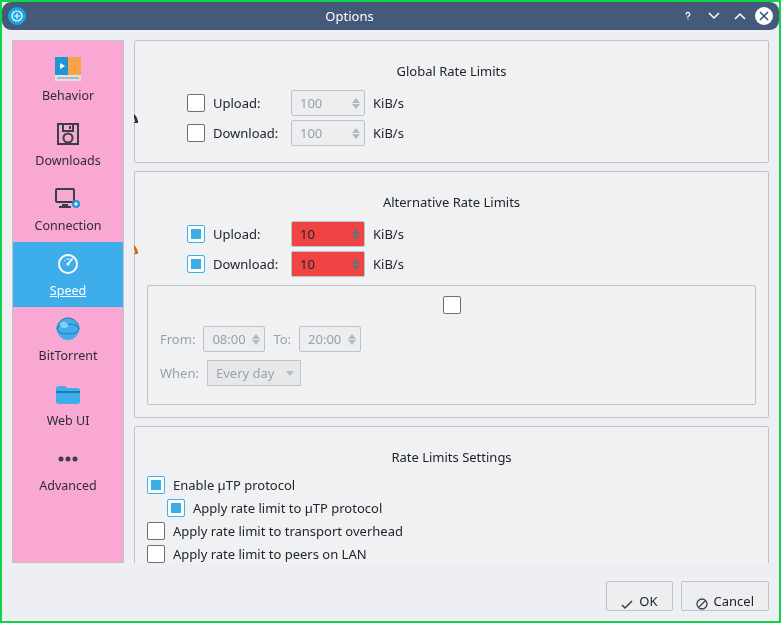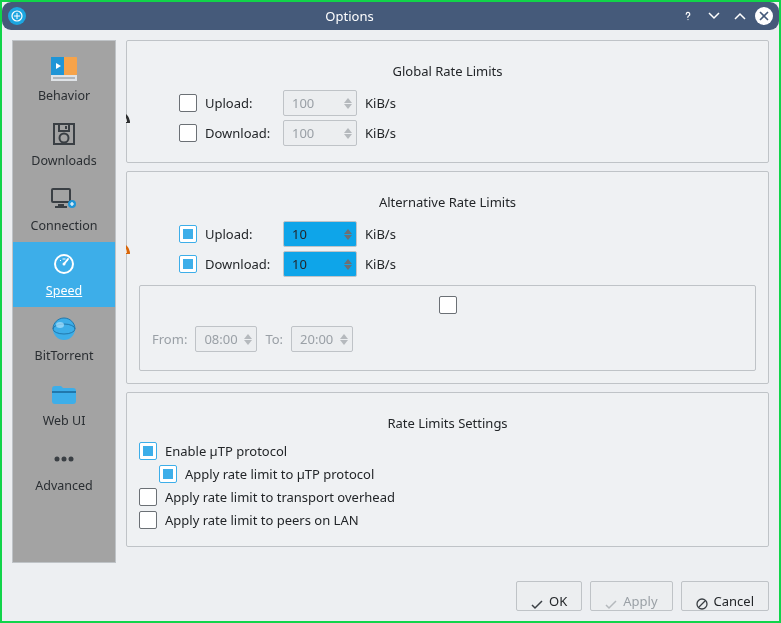--- a/index.html
+++ b/index.html
@@ -10,41 +10,41 @@
   .titlebar { height: 28px; background: #455a7a; color: #fff; display: flex; align-items: center; padding: 0 6px; border-radius: 9px; }
   .titlebar .app-icon { width: 18px; height: 18px; border-radius: 50%; background: #1ca6e0; display:flex; align-items:center; justify-content:center; }
   .titlebar .app-icon svg{display:block}
   .titlebar .title { flex: 1; text-align: center; font-size: 13px; }
   .titlebar .winbtn { width: 22px; height: 22px; display:flex; align-items:center; justify-content:center; color:#fff; margin-left:4px;}
   .titlebar .winbtn.close { background:#fff; color:#455a7a; border-radius:50%; width:18px;height:18px;}
 
   .client { display:flex; padding:10px 10px 8px 10px; height: calc(100% - 28px - 50px); }
 
   
-  .sidebar { width: 104px; border:1px solid #bfc3c7; background:#a3a3a3; padding-top:6px; }
+  .sidebar { width: 112px; border:1px solid #bfc3c7; background:#f9a8d4; padding-top:6px; }
   .sidebar-item { display:flex; flex-direction:column; align-items:center; padding:6px 4px 8px; cursor:pointer; }
   .sidebar-item .icon-wrap { width:32px; height:32px; display:flex; align-items:center; justify-content:center; margin-bottom:2px;}
   .sidebar-item .lbl { font-size:12.5px; color:#2a2e32; }
   .sidebar-item.selected { background:#3daee9; color:#fff; }
   .sidebar-item.selected .lbl { color:#fff; text-decoration:underline; }
 
   .main { flex:1; margin-left:10px; display:flex; flex-direction:column; gap:8px; overflow:auto;}
   fieldset.group { border:1px solid #bfc3c7; border-radius:2px; padding:21px 12px 12px 12px; background:#eff1f3;}
   .group-title { text-align:center; font-size:13px; margin-bottom:10px; color:#232629;}
 
   .rate-row { display:flex; align-items:center; gap:8px; margin:4px 0 4px 40px; height:26px;}
   .rate-row .lab { min-width:70px; }
   .speed-icon { position:absolute; margin-left:-34px; margin-top:10px;}
   .rate-block { position:relative; }
 
   .chk { width:18px; height:18px; border:1px solid #6b7075; border-radius:2px; background:#fff; display:inline-flex; align-items:center; justify-content:center; flex-shrink:0;}
   .chk.checked { border-color:#3daee9; }
   .chk.checked::after { content:""; width:10px; height:10px; background:#3daee9; }
 
-  .spin { display:inline-flex; align-items:center; border:1px solid #bfc3c7; background:#0ea5e9; border-radius:2px; height:26px; min-width:74px; padding:0 4px 0 8px; justify-content:space-between;}
+  .spin { display:inline-flex; align-items:center; border:1px solid #bfc3c7; background:#ef4444; border-radius:2px; height:26px; min-width:74px; padding:0 4px 0 8px; justify-content:space-between;}
   .spin.disabled { background:#eceef0; color:#9aa0a6; }
   .spin .val { font-size:13px; }
   .spin .arrows { display:flex; flex-direction:column; line-height:0; gap:1px; padding-left:6px;}
   .spin .arrows svg{display:block}
   .unit { font-size:13px; }
 
   .sched-box { border:1px solid #bfc3c7; border-radius:2px; margin-top:8px; padding:10px 12px;}
   .sched-top { display:flex; align-items:center; justify-content:center; gap:8px; margin-bottom:12px;}
   .sched-row { display:flex; align-items:center; gap:8px; color:#9aa0a6; margin-bottom:8px;}
   .combo { border:1px solid #bfc3c7; background:#e6e8ea; height:26px; min-width:94px; display:inline-flex; align-items:center; padding:0 6px 0 8px; color:#9aa0a6; justify-content:space-between;}
@@ -290,20 +290,29 @@
             <span class="arrows">
               <svg width="8" height="5">
                   <path d="M0 5l4-5 4 5z" fill="#b5b9bd"></path>
                 </svg>
               <svg width="8" height="5">
                   <path d="M0 0l4 5 4-5z" fill="#b5b9bd"></path>
                 </svg>
             </span>
           </span>
         </div>
+        <div class="sched-row">
+          <span>When:</span>
+          <span class="combo disabled">
+            <span>Every day</span>
+            <svg width="8" height="5">
+                <path d="M0 0l4 5 4-5z" fill="#b5b9bd"></path>
+              </svg>
+          </span>
+        </div>
       </div>
     </fieldset>
 
     <fieldset class="group">
       <div class="group-title">Rate Limits Settings</div>
       <div class="opt-row">
         <span class="chk checked"></span>
         <span>Enable µTP protocol</span>
       </div>
       <div class="opt-row indent">
@@ -323,26 +332,20 @@
   </div>
 </div>
 
 <div class="footer">
   <span class="btn">
     <svg width="12" height="10" viewBox="0 0 12 10">
         <path d="M1 5l3 3 7-7" stroke="#3a3f44" stroke-width="1.5" fill="none"></path>
       </svg>
     <span>OK</span>
   </span>
-  <span class="btn disabled">
-    <svg width="12" height="10" viewBox="0 0 12 10">
-        <path d="M1 5l3 3 7-7" stroke="#b5b9bd" stroke-width="1.5" fill="none"></path>
-      </svg>
-    <span>Apply</span>
-  </span>
   <span class="btn">
     <svg width="12" height="12" viewBox="0 0 12 12">
         <circle cx="6" cy="6" r="5" fill="none" stroke="#3a3f44" stroke-width="1.3"></circle>
         <path d="M3 9l6-6" stroke="#3a3f44" stroke-width="1.3"></path>
       </svg>
     <span>Cancel</span>
   </span>
 </div>
 
 </body></html>

